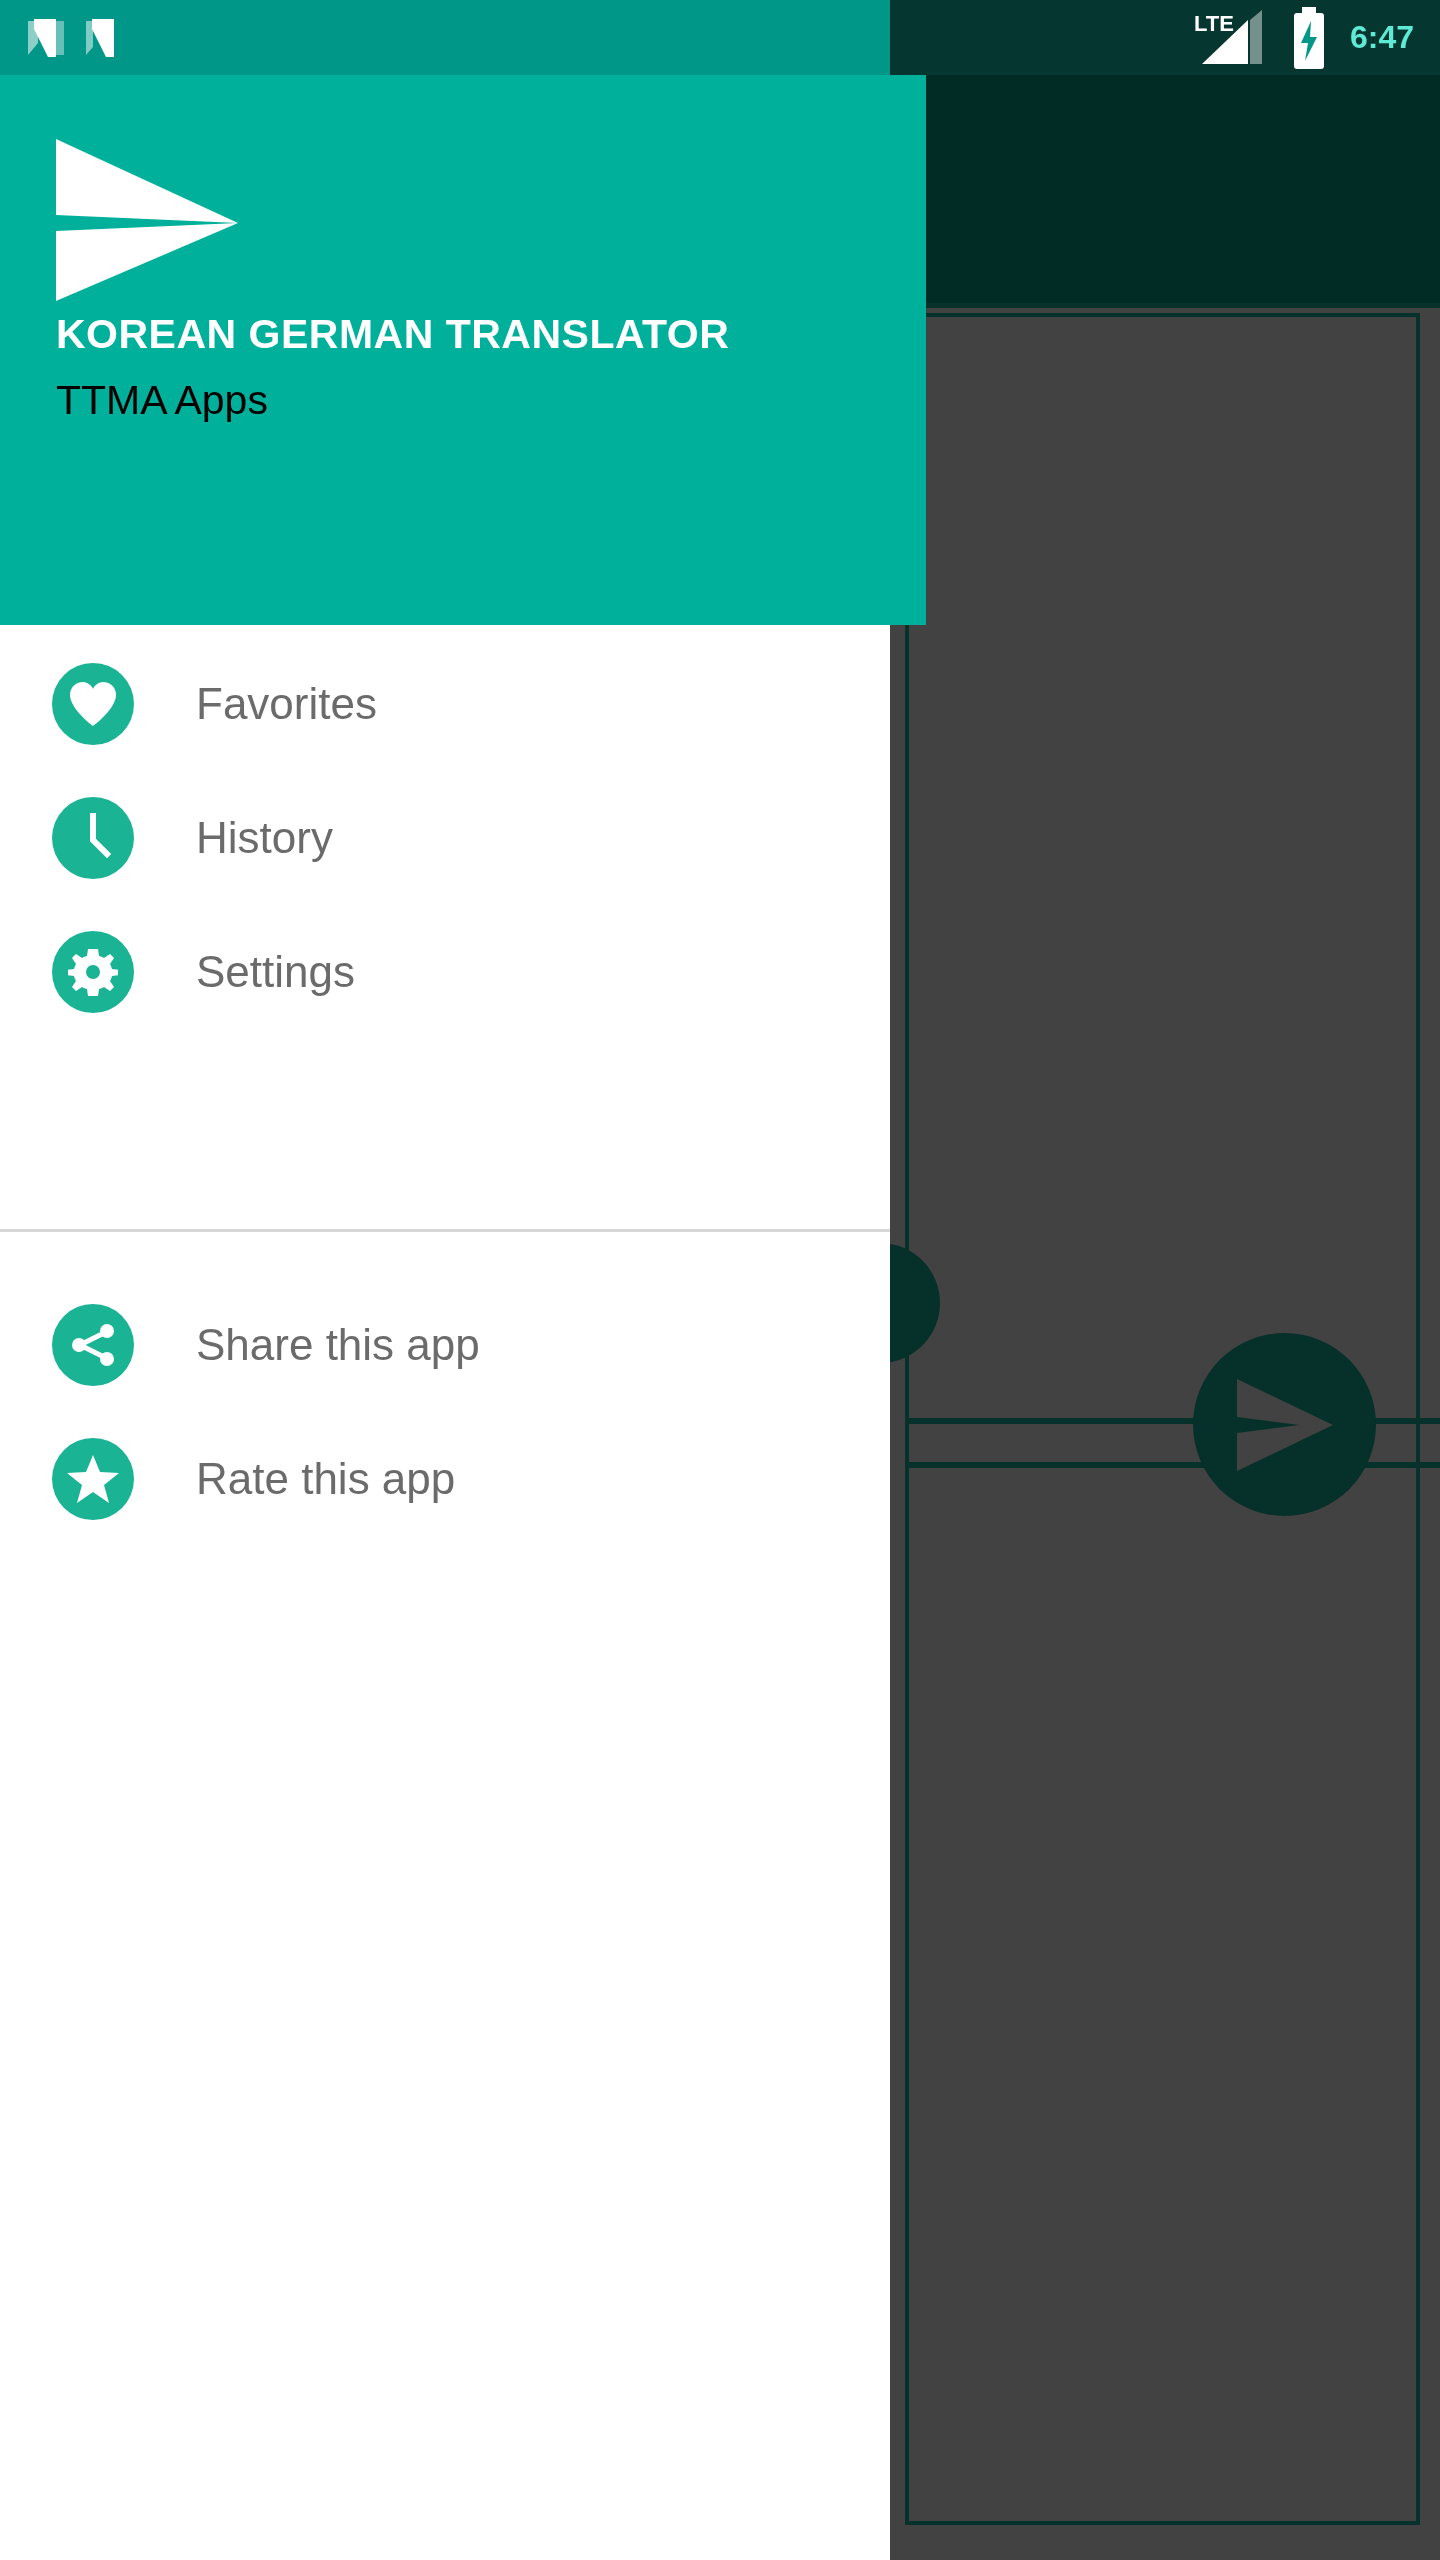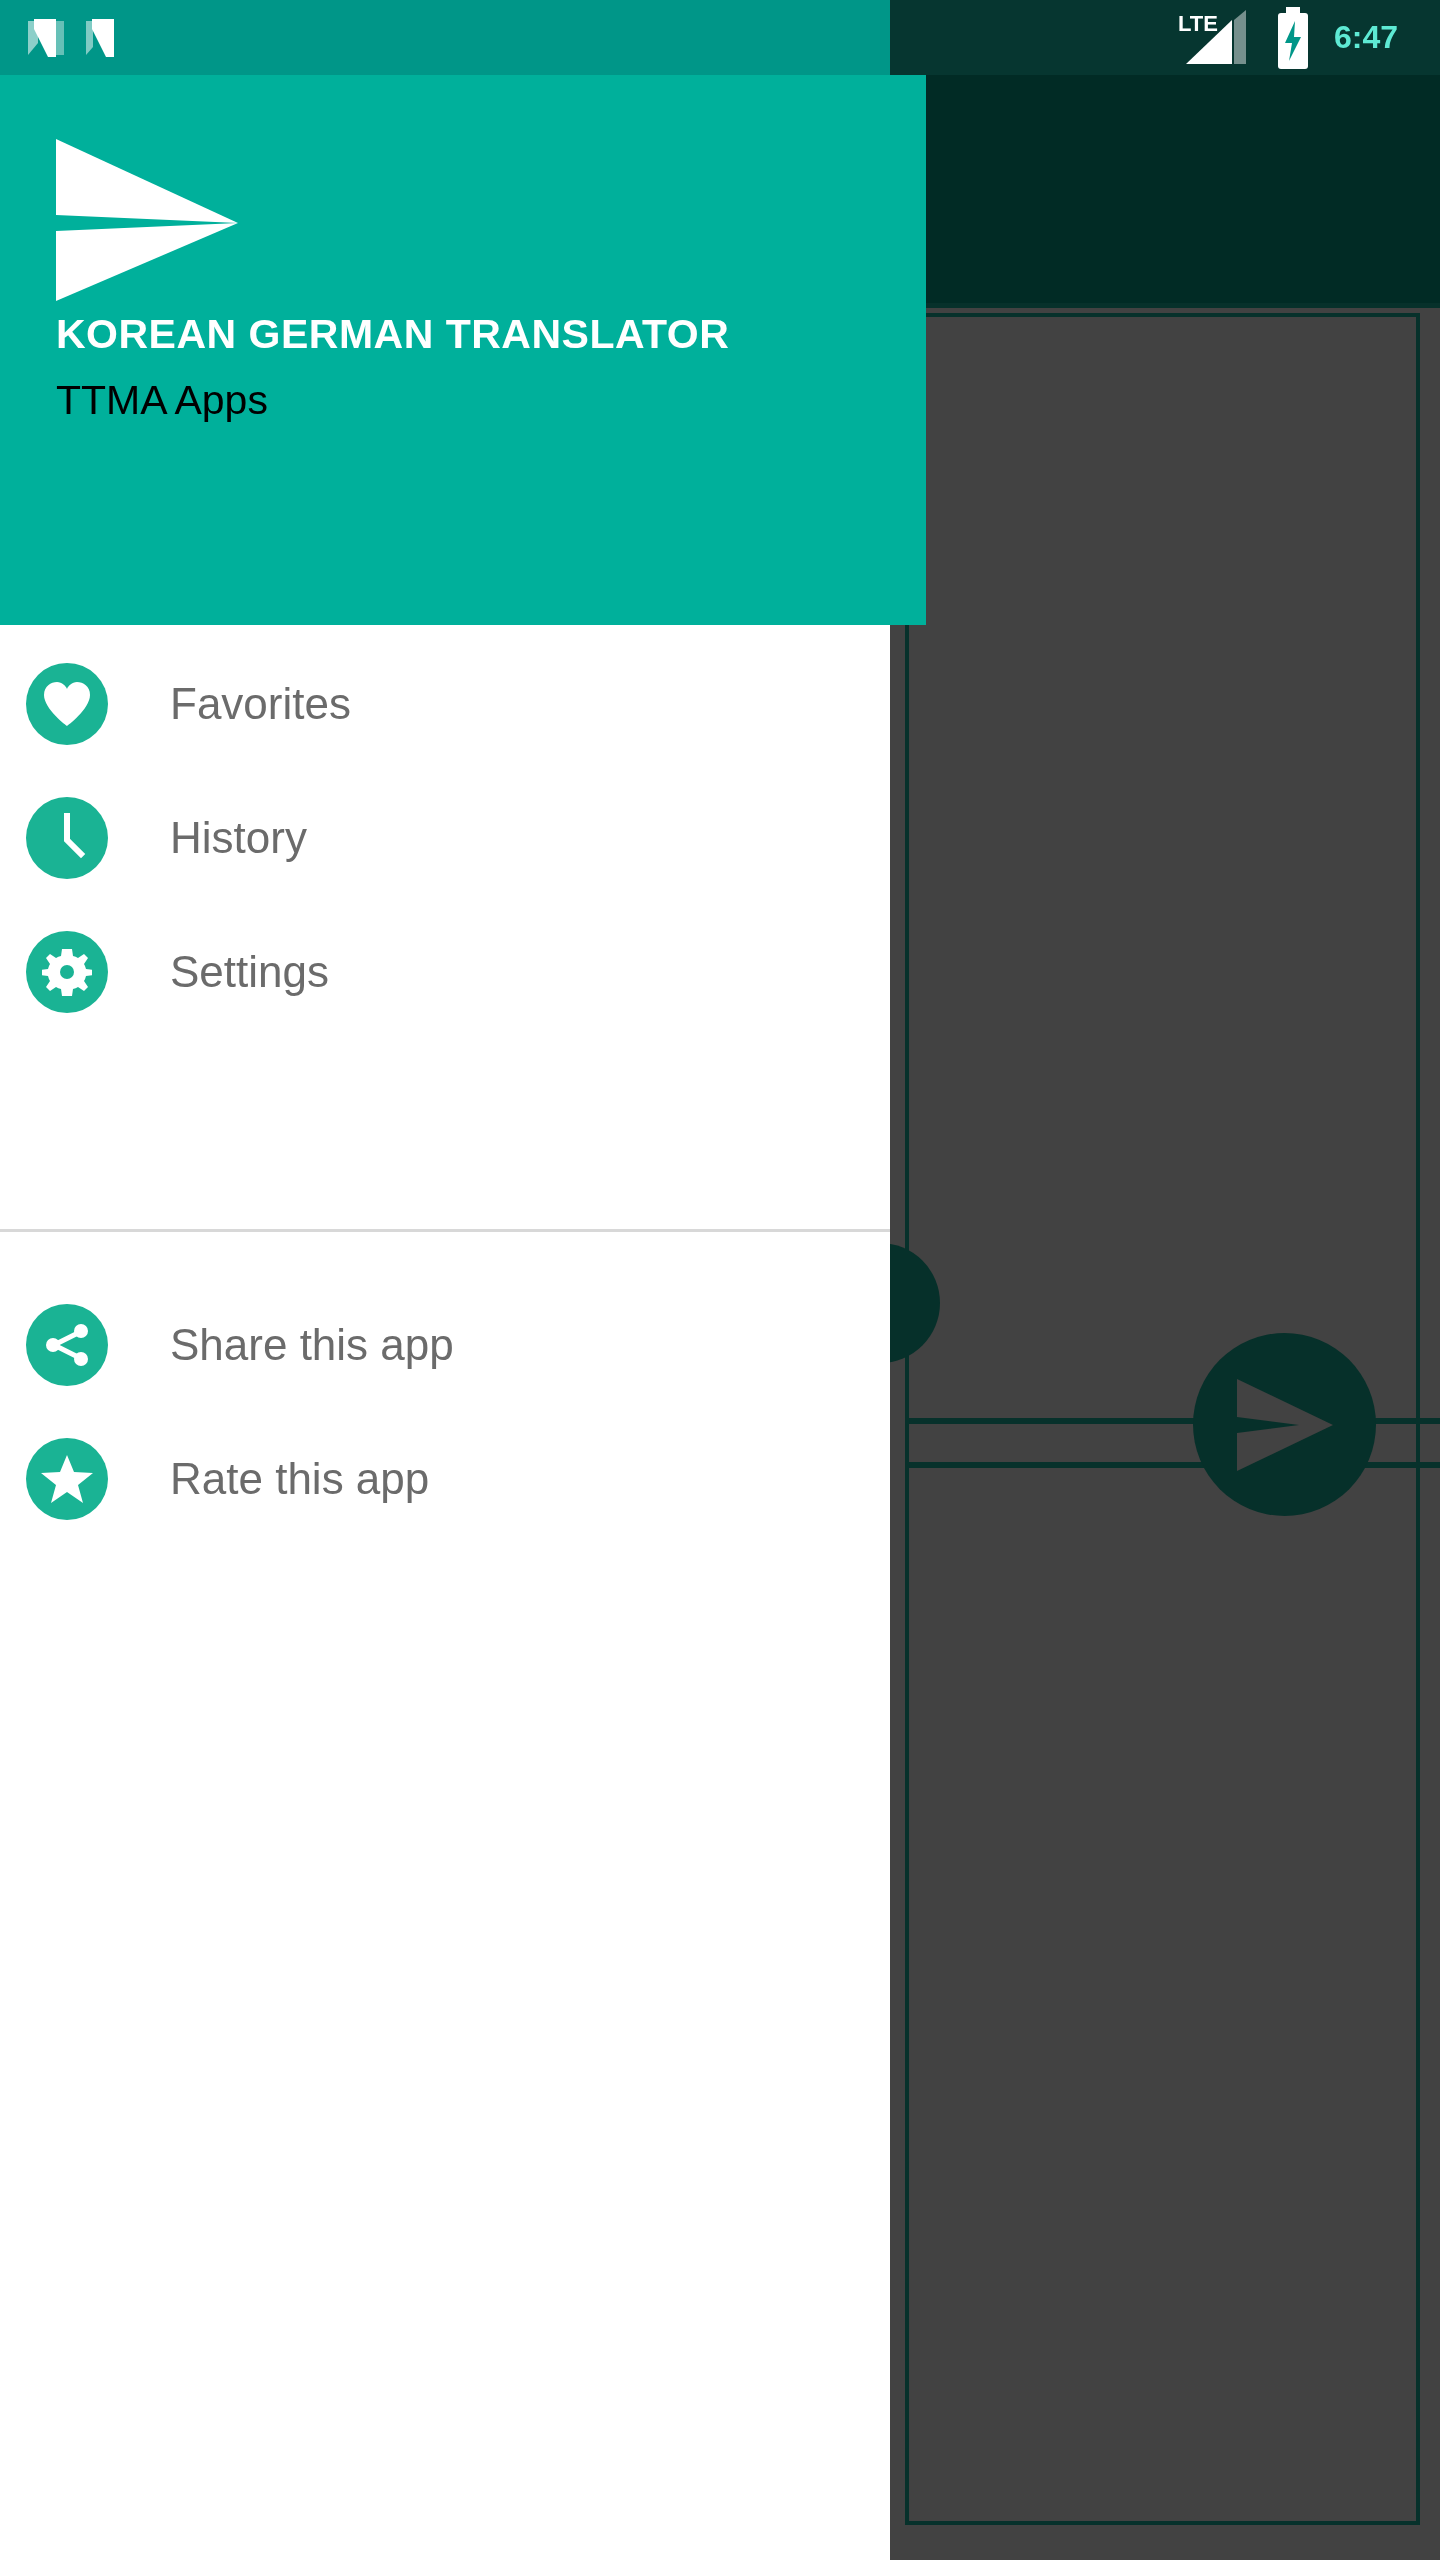--- a/index.html
+++ b/index.html
@@ -40,21 +40,21 @@
   
   #scrim{position:absolute;left:0;top:0;width:1440px;height:2560px;background:rgba(0,0,0,0.40);}
 
   
   #statusbar{
     position:absolute;left:0;top:0;width:890px;height:75px;background:#009688;
     display:flex;align-items:center;
   }
   #statusbar-right{
     position:absolute;left:890px;top:0;width:550px;height:75px;
-    display:flex;align-items:center;justify-content:flex-end;padding-right:42px;
+    display:flex;align-items:center;justify-content:flex-end;padding-right:26px;
     box-sizing:border-box;
   }
   .sb-icon{display:inline-flex;align-items:center;}
   #sb-left-icons{display:flex;align-items:center;gap:18px;padding-left:26px;}
   #clock{
     color:#5eead4;font-size:32px;font-weight:bold;margin-left:22px;letter-spacing:0px;
   }
 
   
   #drawer{
@@ -71,21 +71,21 @@
   #drawer-subtitle{
     position:absolute;left:56px;top:302px;width:820px;
     color:#000000;font-size:41px;font-weight:normal;
   }
 
   #menu-group-1{position:absolute;left:0;top:550px;width:890px;}
   #menu-divider{position:absolute;left:0;top:1154px;width:890px;height:3px;background:#d8d8d8;}
   #menu-group-2{position:absolute;left:0;top:1157px;width:888px;}
 
   .menu-item{
-    height:110px;display:flex;align-items:center;padding-left:26px;box-sizing:border-box;
+    height:110px;display:flex;align-items:center;padding-left:52px;box-sizing:border-box;
   }
   .menu-icon{
     width:82px;height:82px;border-radius:50%;background:#1ab394;
     display:flex;align-items:center;justify-content:center;flex:0 0 auto;
   }
   .menu-label{
     margin-left:62px;color:#6b6b6b;font-size:44px;line-height:1;
   }
   .gap-24{height:24px;}
   .gap-58{height:58px;}

